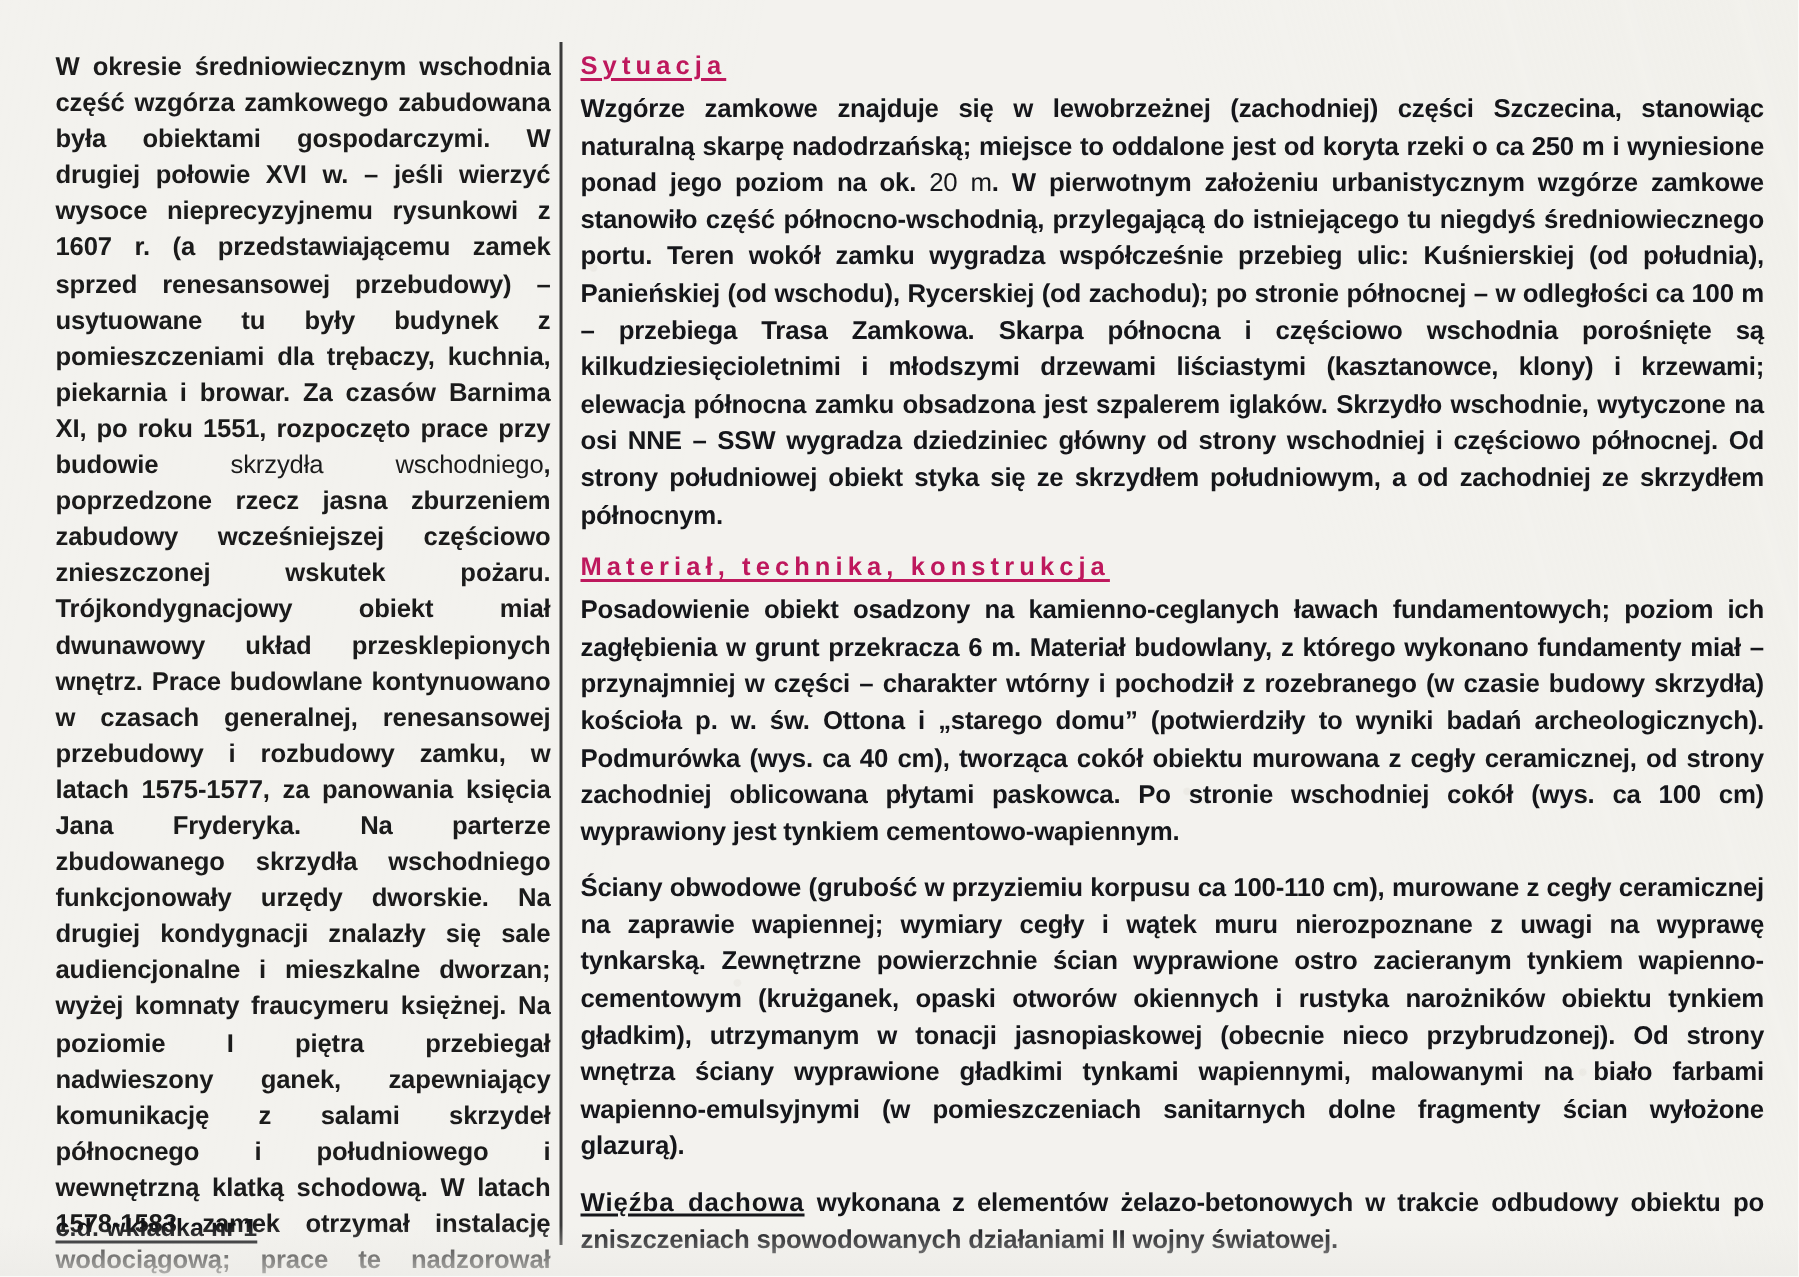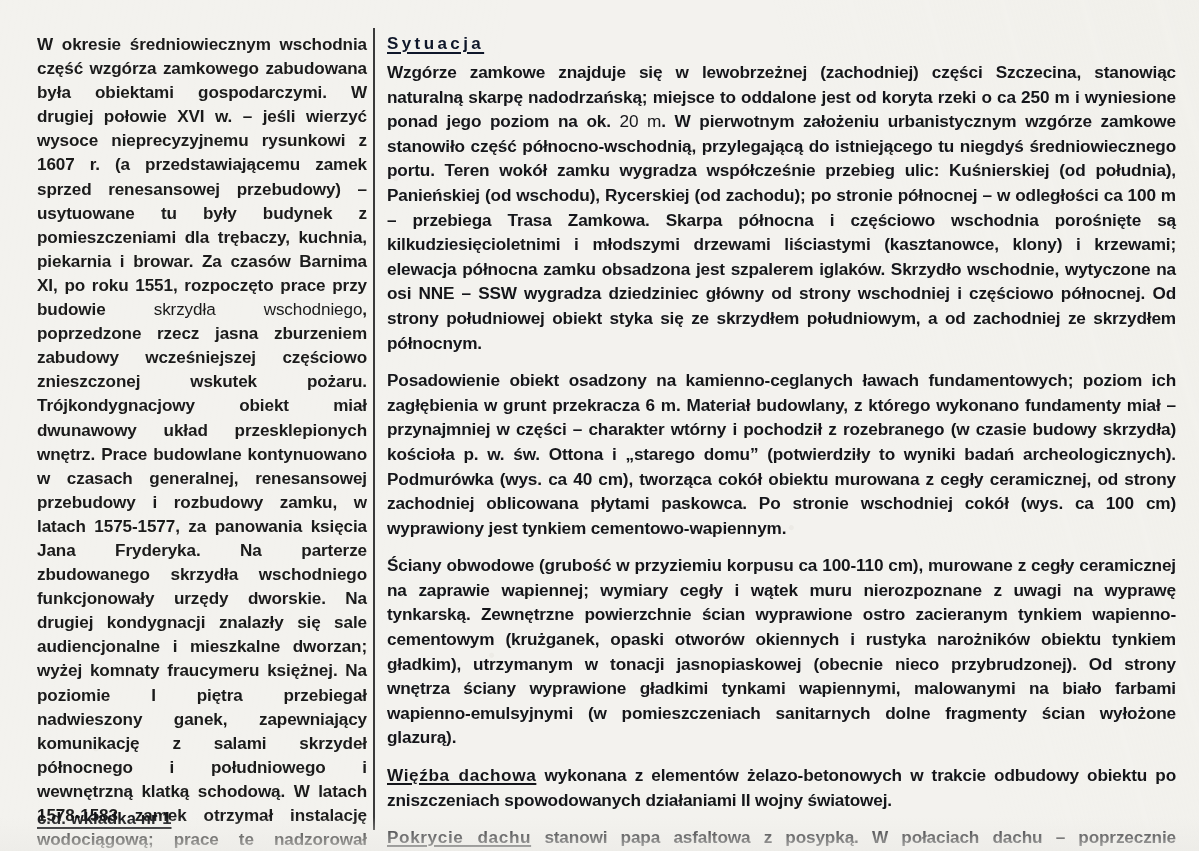--- a/index.html
+++ b/index.html
@@ -96,21 +96,21 @@
   
   .section-heading {
     font-family: "Liberation Sans", sans-serif;
     font-weight: 700;
     font-size: 17px;
     line-height: 22px;
     letter-spacing: 3.4px;
     text-decoration: underline;
     text-underline-offset: 3px;
     text-decoration-thickness: 1.6px;
-    color: #0f172a;
+    color: #be185d;
     margin: 0 0 3px 0;
     display: inline-block;
   }
   .heading-wrap { display: block; margin-bottom: 2px; }
   .heading-wrap.second { margin-top: 12px; }
 
   .body-par {
     font-size: 17.2px;
     line-height: 24.6px;
     text-align: justify;
@@ -172,20 +172,23 @@
 
   <div class="col-right">
 
 
     <span class="heading-wrap">
       <span class="section-heading">Sytuacja</span>
     </span>
 
     <p class="body-par"><span>Wzgórze zamkowe znajduje się w lewobrzeżnej (zachodniej) części Szczecina, stanowiąc naturalną skarpę nadodrzańską; miejsce to oddalone jest od koryta rzeki o ca 250 m i wyniesione ponad jego poziom na ok. </span><b>20 m</b><span>. W pierwotnym założeniu urbanistycznym wzgórze zamkowe stanowiło część północno-wschodnią, przylegającą do istniejącego tu niegdyś średniowiecznego portu. Teren wokół zamku wygradza współcześnie przebieg ulic: Kuśnierskiej (od południa), Panieńskiej (od wschodu), Rycerskiej (od zachodu); po stronie północnej – w odległości ca 100 m – przebiega Trasa Zamkowa. Skarpa północna i częściowo wschodnia porośnięte są kilkudziesięcioletnimi i młodszymi drzewami liściastymi (kasztanowce, klony) i krzewami;  elewacja północna zamku obsadzona jest szpalerem iglaków. Skrzydło wschodnie, wytyczone na osi NNE – SSW wygradza dziedziniec główny od strony wschodniej i częściowo północnej. Od strony południowej obiekt styka się ze skrzydłem południowym, a od zachodniej ze skrzydłem północnym.</span></p>
 
+    <span class="heading-wrap second">
+      <span class="section-heading">Materiał, technika, konstrukcja</span>
+    </span>
 
     <p class="body-par"><span class="runin">Posadowienie</span><span> obiekt osadzony na kamienno-ceglanych ławach fundamentowych; poziom ich zagłębienia w grunt przekracza 6 m. Materiał budowlany, z którego wykonano fundamenty miał – przynajmniej w części – charakter wtórny i pochodził z rozebranego (w czasie budowy skrzydła) kościoła p. w. św. Ottona i „starego domu” (potwierdziły to wyniki badań archeologicznych). Podmurówka (wys. ca 40 cm), tworząca cokół obiektu murowana z cegły ceramicznej, od strony zachodniej oblicowana płytami paskowca. Po stronie wschodniej cokół (wys. ca 100 cm) wyprawiony jest tynkiem cementowo-wapiennym.</span></p>
 
     <p class="body-par"><span class="runin">Ściany</span><span> obwodowe (grubość w przyziemiu korpusu ca 100-110 cm),  murowane z cegły ceramicznej na zaprawie wapiennej; wymiary cegły i wątek muru nierozpoznane z uwagi na wyprawę tynkarską. Zewnętrzne powierzchnie ścian wyprawione ostro zacieranym tynkiem wapienno-cementowym (krużganek,  opaski otworów okiennych i  rustyka narożników obiektu tynkiem gładkim), utrzymanym w tonacji jasnopiaskowej (obecnie nieco przybrudzonej). Od strony wnętrza ściany wyprawione gładkimi tynkami wapiennymi, malowanymi na biało farbami wapienno-emulsyjnymi (w pomieszczeniach sanitarnych dolne fragmenty ścian wyłożone glazurą).</span></p>
 
     <p class="body-par"><span class="runin-spaced">Więźba dachowa</span><span> wykonana z elementów żelazo-betonowych w trakcie odbudowy obiektu po zniszczeniach spowodowanych działaniami II wojny światowej.</span></p>
 
     <p class="body-par"><span class="runin-spaced">Pokrycie dachu</span><span> stanowi papa asfaltowa z posypką. W połaciach dachu – poprzecznie rozmieszczone są dwuspadowe świetliki. Odpływ wody opadowej zapewniają rzygacze oraz rury spustowe orynnowania, wykonane z blachy miedzianej.</span></p>
 
   </div>

